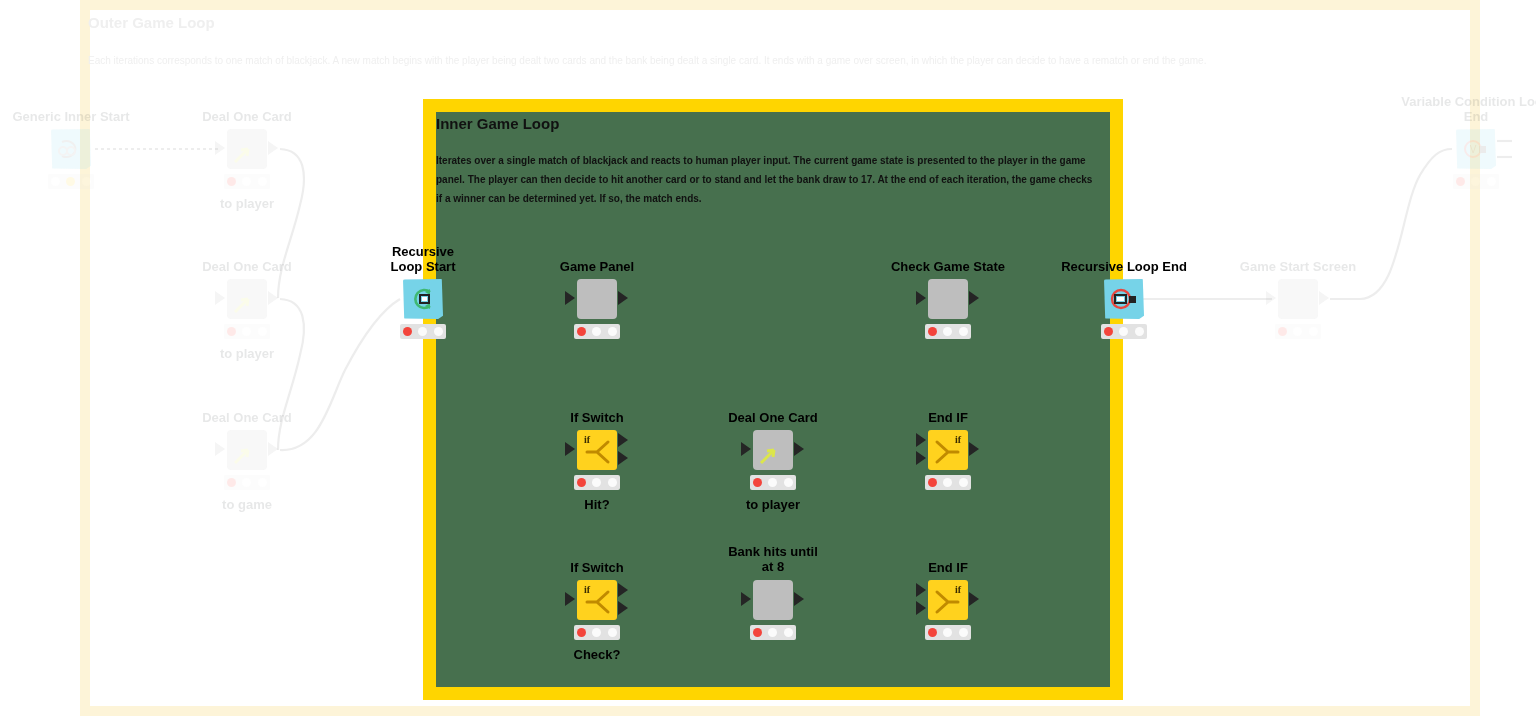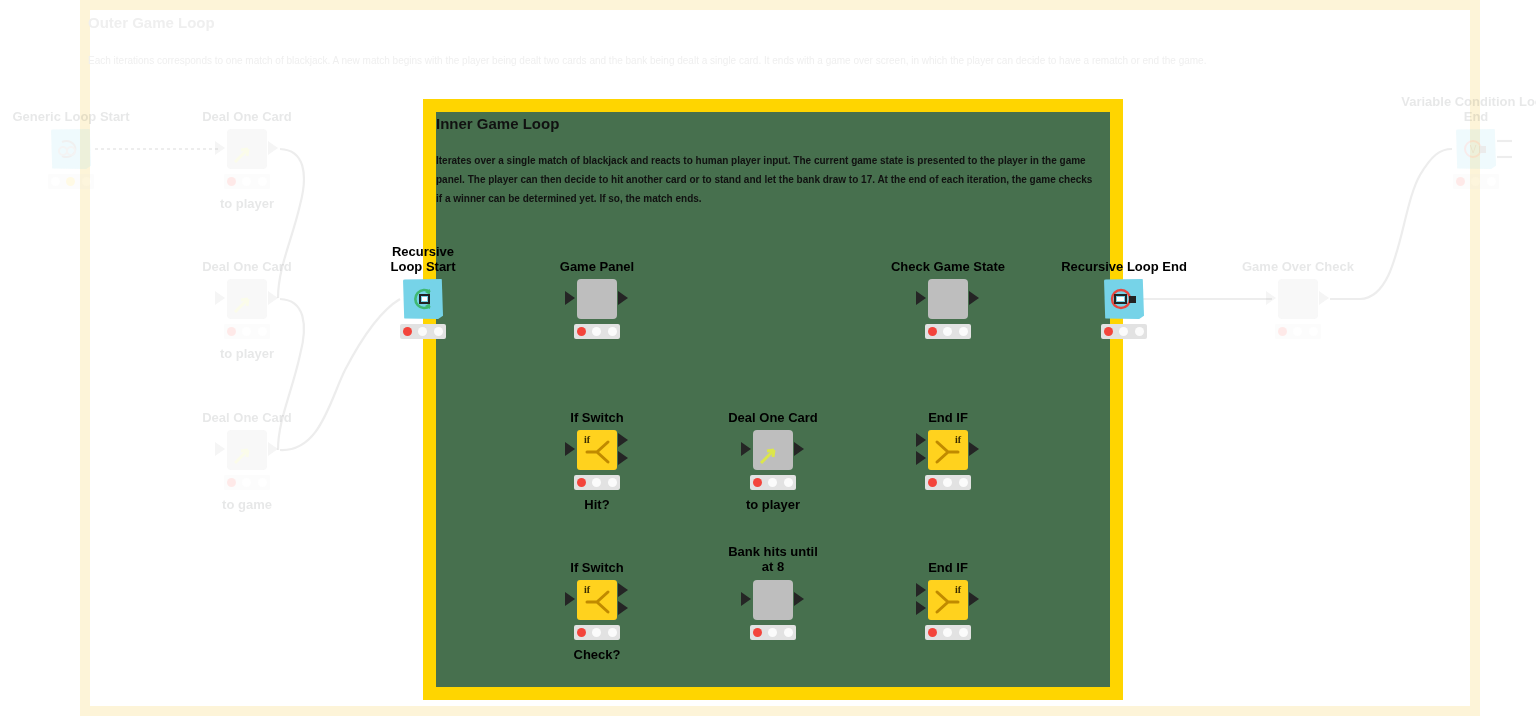--- a/index.html
+++ b/index.html
@@ -157,21 +157,21 @@
     <path class="wire" d="M975,450 C1010,452 1030,430 1035,400 C1042,358 1040,330 1032,310 C1024,290 1010,285 992,284"></path>
     <path class="wire" d="M975,600 C1010,600 1035,570 1040,520 C1048,452 1035,330 1020,312 C1008,298 1000,292 992,290"></path>
     <path class="wire" d="M898,298 C880,298 870,302 866,312 C862,325 870,334 884,334"></path>
     <path class="wire" d="M975,298 C1025,300 1060,290 1098,284"></path>
     <path class="wire" d="M990,452 C1035,452 1065,400 1072,350 C1078,310 1085,300 1098,297"></path>
   </svg>
 
   <div class="faded">
 
     <div class="node" style="left:38px;top:129px;">
-      <div class="node-title">Generic Loop Start</div>
+      <div class="node-title">Generic Inner Start</div>
       <div class="node-body blue">
         <span class="port in light mid"></span>
         <span class="port out light mid"></span>
         <span class="glyph">
           <svg width="26" height="22" viewBox="0 0 26 22">
             <path d="M4 4 A9 8 0 1 1 4 18" fill="none" stroke="#7c7c7c" stroke-width="2"></path>
             <path d="M5 13 m-4 0 a4 4 0 1 0 8 0 a4 4 0 1 0 -8 0" fill="none" stroke="#9c9c9c" stroke-width="2"></path>
             <path d="M13 13 m-4 0 a4 4 0 1 0 8 0 a4 4 0 1 0 -8 0" fill="none" stroke="#9c9c9c" stroke-width="2"></path>
           </svg>
         </span>
@@ -237,21 +237,21 @@
       </div>
       <div class="node-status">
         <span class="led red"></span>
         <span class="led"></span>
         <span class="led"></span>
       </div>
       <div class="node-sub">to game</div>
     </div>
 
     <div class="node" style="left:1265px;top:279px;">
-      <div class="node-title">Game Over Check</div>
+      <div class="node-title">Game Start Screen</div>
       <div class="node-body">
         <span class="port in light mid"></span>
         <span class="port out light mid"></span>
       </div>
       <div class="node-status">
         <span class="led red"></span>
         <span class="led"></span>
         <span class="led"></span>
       </div>
     </div>

